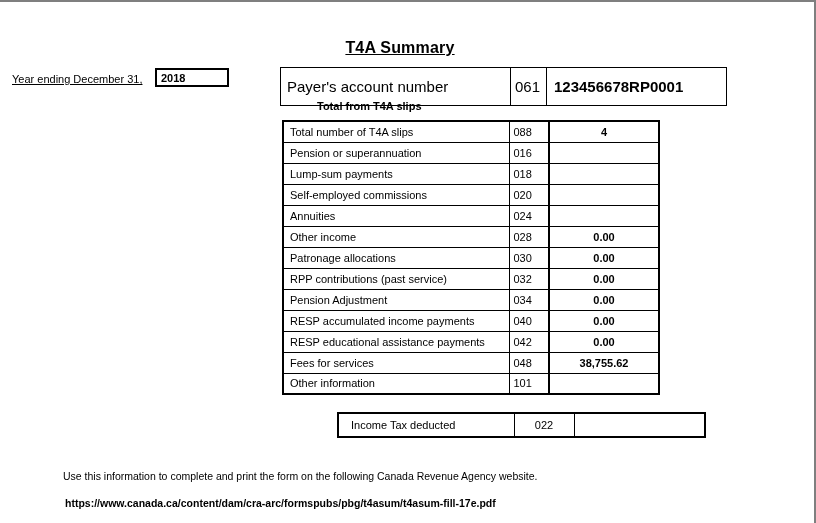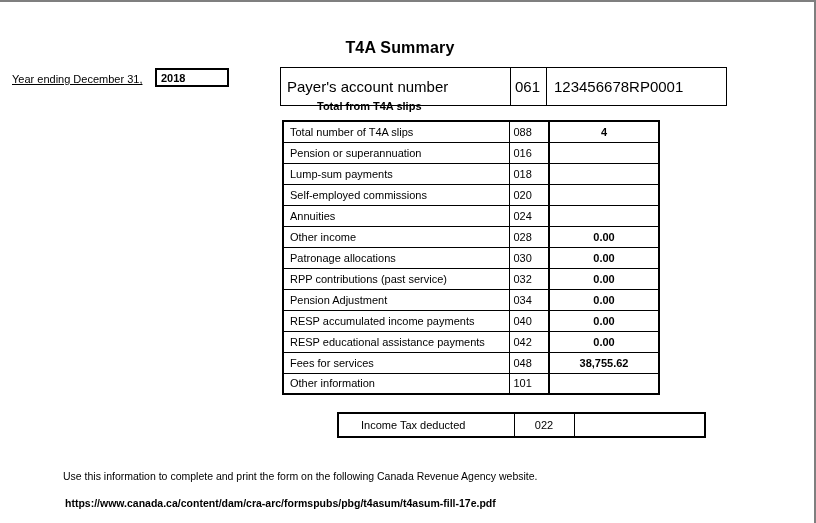--- a/index.html
+++ b/index.html
@@ -6,40 +6,40 @@
   html, body { width: 816px; height: 523px; background: #ffffff; overflow: hidden; }
   body { font-family: "Liberation Sans", sans-serif; color: #000; position: relative; }
 
   .page { position: absolute; inset: 0; background: #fff; }
 
   .edge-top { position: absolute; top: 0; left: 0; width: 816px; height: 2px; background: #7f7f7f; }
   .edge-right { position: absolute; top: 0; right: 0; width: 2px; height: 523px; background: #7f7f7f; }
 
   .form-title {
     position: absolute; top: 39px; left: 0; width: 800px;
-    text-align: center; font-weight: bold; font-size: 16px; letter-spacing: 0.2px;
+    text-align: center; font-weight: bold; font-size: 16px; letter-spacing: 0.2px; text-decoration: underline;
   }
 
   .year-label {
     position: absolute; top: 73px; left: 12px; font-size: 11px; white-space: nowrap; text-decoration: underline;
   }
   .year-box {
     position: absolute; top: 68px; left: 155px; width: 74px; height: 19px;
     border: 2px solid #000; font-size: 11px; font-weight: bold;
     display: flex; align-items: center; padding-left: 4px; background: #fff;
   }
 
   .payer-table {
     position: absolute; top: 67px; left: 280px; width: 446px; height: 39px;
     border-collapse: collapse; table-layout: fixed; font-size: 15px;
   }
   .payer-table td { border: 1.5px solid #000; height: 19px; padding: 0; vertical-align: middle; }
   .payer-table .p-label { width: 230px; padding-left: 6px; }
   .payer-table .p-code  { width: 36px; padding-left: 4px; }
-  .payer-table .p-value { width: 180px; padding-left: 7px; font-weight: normal; margin-top: 36px; }
+  .payer-table .p-value { width: 180px; padding-left: 7px; font-weight: bold; margin-top: 36px; }
 
   .section-heading {
     position: absolute; top: 100px; left: 317px; font-size: 11px; font-weight: bold;
   }
 
   .summary-table {
     position: absolute; top: 120px; left: 282px; width: 376px;
     border-collapse: collapse; table-layout: fixed; font-size: 11px;
     border: 2px solid #000;
   }
@@ -47,21 +47,21 @@
   .summary-table .label-cell { width: 226px; padding-left: 6px; }
   .summary-table .code-cell  { width: 40px; padding-left: 4px; }
   .summary-table .value-cell { width: 110px; text-align: center; font-weight: bold; border-left: 2.5px solid #000; }
 
   .incometax-table {
     position: absolute; top: 412px; left: 337px; width: 367px; height: 26px;
     border-collapse: collapse; table-layout: fixed; font-size: 11px;
     border: 2px solid #000;
   }
   .incometax-table td { border: 1px solid #000; height: 22px; padding: 0; vertical-align: middle; }
-  .incometax-table .it-label { width: 176px; padding-left: 22px; margin-top: 20px; }
+  .incometax-table .it-label { width: 176px; padding-left: 12px; margin-top: 20px; }
   .incometax-table .it-code  { width: 60px; text-align: center; }
   .incometax-table .it-value { width: 131px; }
 
   .footer-instruction {
     position: absolute; top: 470px; left: 63px; font-size: 10.5px; white-space: nowrap;
   }
   .footer-url {
     position: absolute; top: 497px; left: 65px; font-size: 10.5px; font-weight: bold;
     color: #000; text-decoration: none; white-space: nowrap;
   }

